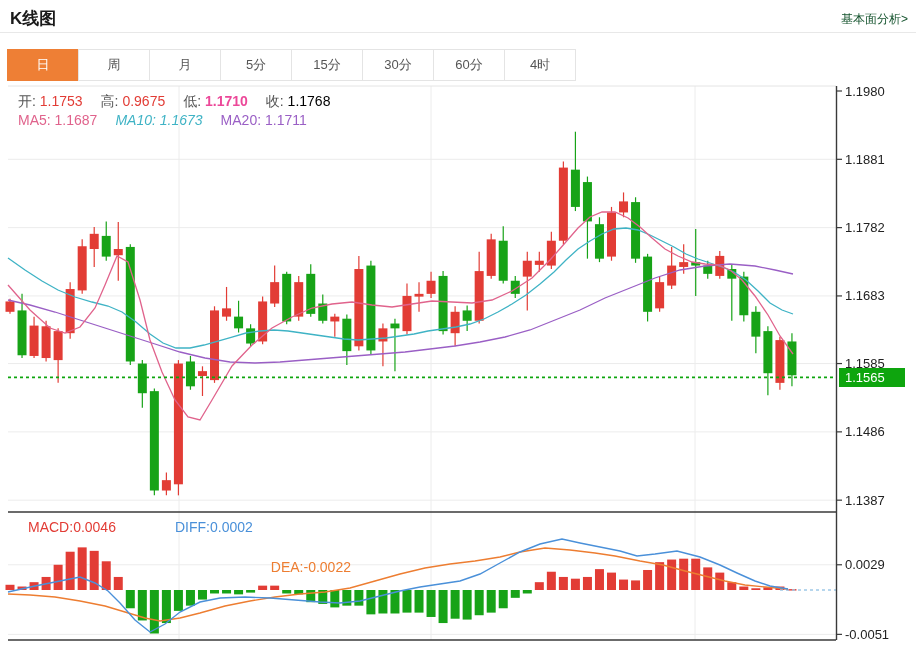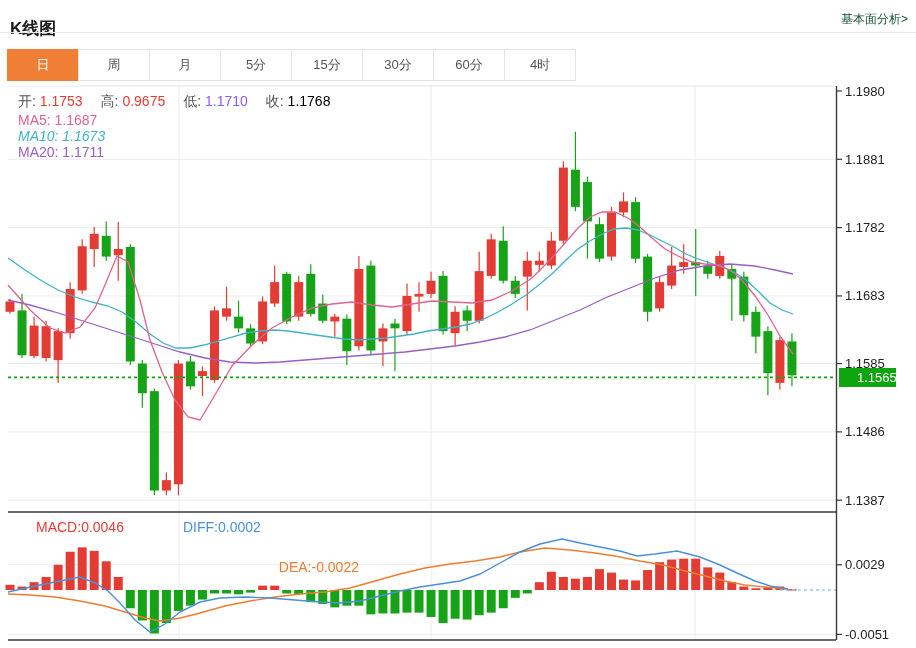--- a/index.html
+++ b/index.html
@@ -1,34 +1,34 @@
 <!DOCTYPE html>
 <html><head>
 <meta charset="utf-8">
 <style>
   html,body{margin:0;padding:0;background:#fff;}
   body{width:916px;height:648px;position:relative;overflow:hidden;
        font-family:"Liberation Sans","DejaVu Sans",sans-serif;}
-  .page-title{position:absolute;left:10px;top:17px;font-size:17px;font-weight:bold;color:#1a1a1a;}
+  .page-title{position:absolute;left:10px;top:7px;font-size:17px;font-weight:bold;color:#1a1a1a;}
   .header-link{position:absolute;right:8px;top:11px;font-size:12px;color:#14532d;cursor:pointer;}
   .header-divider{position:absolute;left:0;top:32px;width:916px;height:0;border-top:1px solid #e8e8e8;}
   .tabbar{position:absolute;left:7px;top:49px;display:flex;}
   .tab{width:70px;height:30px;line-height:30px;text-align:center;font-size:13px;color:#555;
        background:#fff;border:1px solid #e4e4e4;margin-left:-1px;cursor:pointer;box-sizing:content-box;}
   .tab:first-child{margin-left:0;}
   .tab.active{background:#ee7f35;border-color:#ee7f35;color:#fff;}
   .legend-row{position:absolute;display:flex;font-size:14px;white-space:nowrap;}
   .legend-row .lbl{color:#555;}
   .legend-row .pair{margin-right:18px;}
   #legend-ohlc{left:18px;top:93px;}
-  #legend-ma{left:18px;top:112px;flex-direction:column;}
-  #legend-macd{left:36px;top:519px;}
+  #legend-ma{left:18px;top:112px;}
+  #legend-macd{left:28px;top:519px;}
   #chart-svg{position:absolute;left:0;top:0;}
-  #price-badge{position:absolute;left:839px;width:57px;height:19px;background:#0ea50e;color:#fff;
-       font-size:13px;line-height:19px;text-align:left;padding-left:18px;box-sizing:border-box;}
+  #price-badge{position:absolute;left:839px;width:66px;height:19px;background:#0ea50e;color:#fff;
+       font-size:13px;line-height:19px;text-align:left;padding-left:6px;box-sizing:border-box;}
 </style>
 </head>
 <body>
 
 <svg id="chart-svg" width="916" height="648">
     <g>
       <line x1="179" y1="86" x2="179" y2="640" stroke="#ececec" stroke-width="1"></line>
       <line x1="431" y1="86" x2="431" y2="640" stroke="#ececec" stroke-width="1"></line>
       <line x1="695" y1="86" x2="695" y2="640" stroke="#ececec" stroke-width="1"></line>
       <line x1="8" y1="159.31000000000014" x2="836" y2="159.31000000000014" stroke="#ececec" stroke-width="1"></line>
@@ -292,21 +292,21 @@
   <div class="tab">5分</div>
   <div class="tab">15分</div>
   <div class="tab">30分</div>
   <div class="tab">60分</div>
   <div class="tab">4时</div>
 </div>
 
 <div class="legend-row" id="legend-ohlc">
   <span class="pair"><span class="lbl">开:</span> <span class="val" style="color: rgb(226, 60, 53); margin-top: 27px;">1.1753</span></span>
   <span class="pair"><span class="lbl">高:</span> <span class="val" style="color: rgb(226, 60, 53);">0.9675</span></span>
-  <span class="pair"><span class="lbl">低:</span> <span class="val" style="color: #8b5cf6;">1.1710</span></span>
+  <span class="pair"><span class="lbl">低:</span> <span class="val" style="color: #ec4899; font-weight: bold;">1.1710</span></span>
   <span class="pair"><span class="lbl">收:</span> <span class="val" style="color: #000000;">1.1768</span></span>
 </div>
 
 <div class="legend-row" id="legend-ma">
   <span class="pair" style="color: rgb(224, 99, 140);"><span>MA5:</span> <span>1.1687</span></span>
   <span class="pair" style="color: rgb(63, 179, 197); font-style: italic;"><span>MA10:</span> <span>1.1673</span></span>
   <span class="pair" style="color: rgb(154, 95, 197);"><span>MA20:</span> <span>1.1711</span></span>
 </div>
 
 <div class="legend-row" id="legend-macd">

